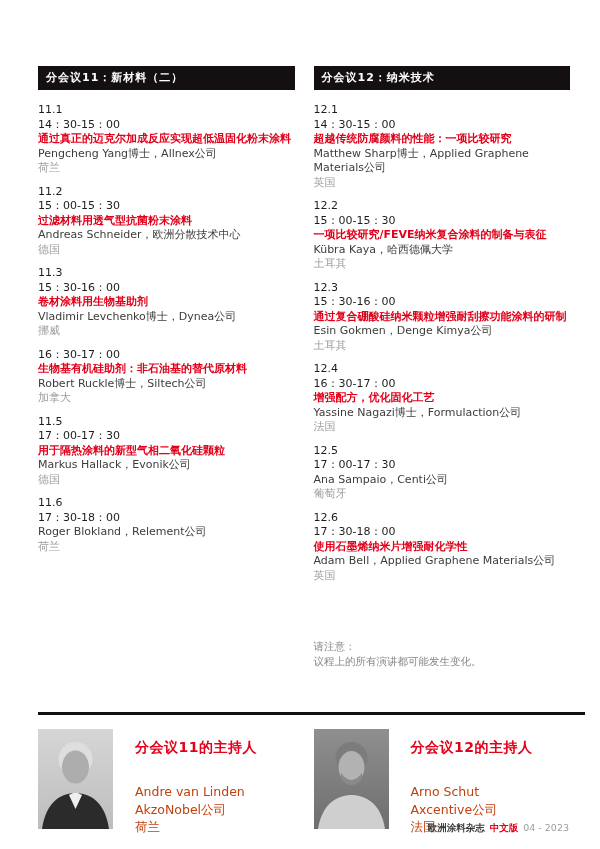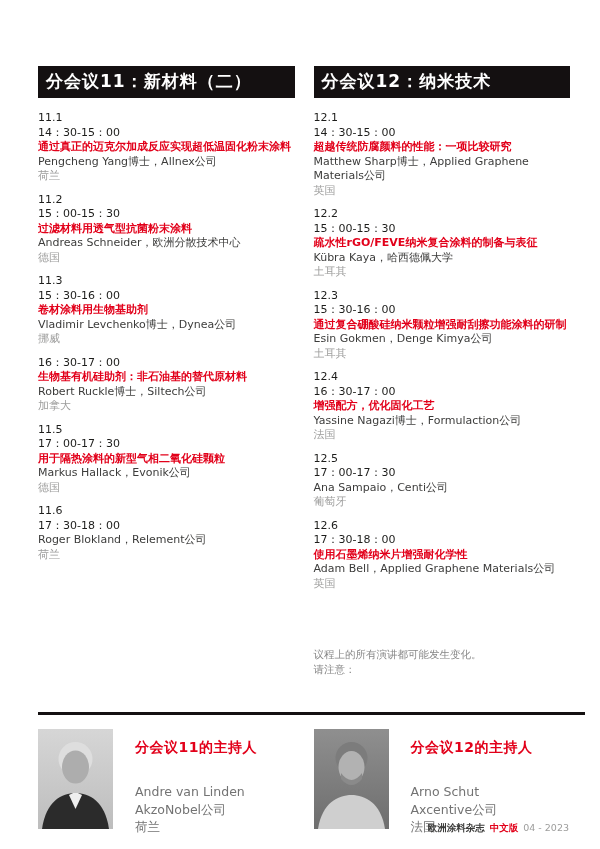--- a/index.html
+++ b/index.html
@@ -33,21 +33,21 @@
     left: 38px;
     top: 66px;
     width: 532px;
     display: flex;
     gap: 19px;
   }
   .col { flex: 1; min-width: 0; }
   .session-bar {
     background: #141011;
     color: #ffffff;
-    font-size: 17px;
+    font-size: 11px;
     font-weight: bold;
     letter-spacing: 1px;
     padding: 4px 8px 5px 8px;
   }
   .talks { margin-top: 13px; }
   .talk { margin-bottom: 9px; font-size: 11px; line-height: 14.5px; }
   .talk div { white-space: normal; }
   .talk-id      { color: #1d1d1b; }
   .talk-time    { color: #1d1d1b; }
   .talk-title   { color: #e2001a; font-weight: bold; }
@@ -82,21 +82,21 @@
   .chair-info { margin-left: 22px; padding-top: 10px; }
   .chair-heading {
     color: #e2001a;
     font-weight: bold;
     font-size: 14px;
     margin-bottom: 26px;
     letter-spacing: 0.5px;
   }
   .chair-name, .chair-company, .chair-country {
     font-size: 12.5px;
-    color: #737373;
+    color: #c2410c;
     line-height: 17.5px;
   }
 
   
   .footer {
     position: absolute;
     top: 822px;
     right: 31px;
     font-size: 9.5px;
     display: flex;
@@ -180,21 +180,21 @@
           <div class="talk-id">12.1</div>
           <div class="talk-time">14：30-15：00</div>
           <div class="talk-title">超越传统防腐颜料的性能：一项比较研究</div>
           <div class="talk-speaker">Matthew Sharp博士，Applied Graphene Materials公司</div>
           <div class="talk-country">英国</div>
         </div>
 
         <div class="talk">
           <div class="talk-id">12.2</div>
           <div class="talk-time">15：00-15：30</div>
-          <div class="talk-title">疏水性rGO/FEVE纳米复合涂料的制备与表征</div>
+          <div class="talk-title">一项比较研究/FEVE纳米复合涂料的制备与表征</div>
           <div class="talk-speaker">Kübra Kaya，哈西德佩大学</div>
           <div class="talk-country">土耳其</div>
         </div>
 
         <div class="talk">
           <div class="talk-id">12.3</div>
           <div class="talk-time">15：30-16：00</div>
           <div class="talk-title">通过复合硼酸硅纳米颗粒增强耐刮擦功能涂料的研制</div>
           <div class="talk-speaker">Esin Gokmen，Denge Kimya公司</div>
           <div class="talk-country">土耳其</div>
@@ -217,22 +217,22 @@
 
         <div class="talk">
           <div class="talk-id">12.6</div>
           <div class="talk-time">17：30-18：00</div>
           <div class="talk-title">使用石墨烯纳米片增强耐化学性</div>
           <div class="talk-speaker">Adam Bell，Applied Graphene Materials公司</div>
           <div class="talk-country">英国</div>
         </div>
 
         <div class="note">
+          <div>请注意：</div>
           <div>议程上的所有演讲都可能发生变化。</div>
-          <div>请注意：</div>
         </div>
 
       </div>
     </div>
 
   </div>
 
   <div class="divider"></div>
 
   <div class="chairs">

